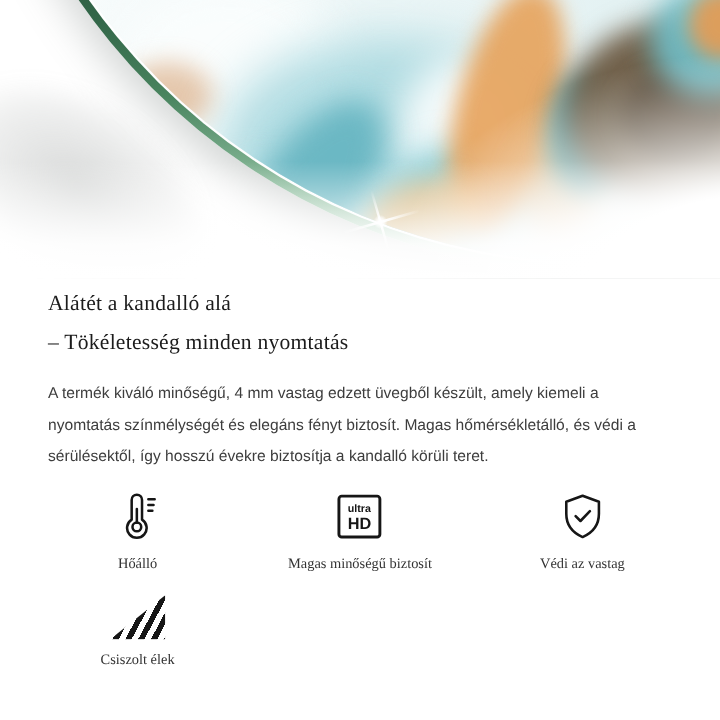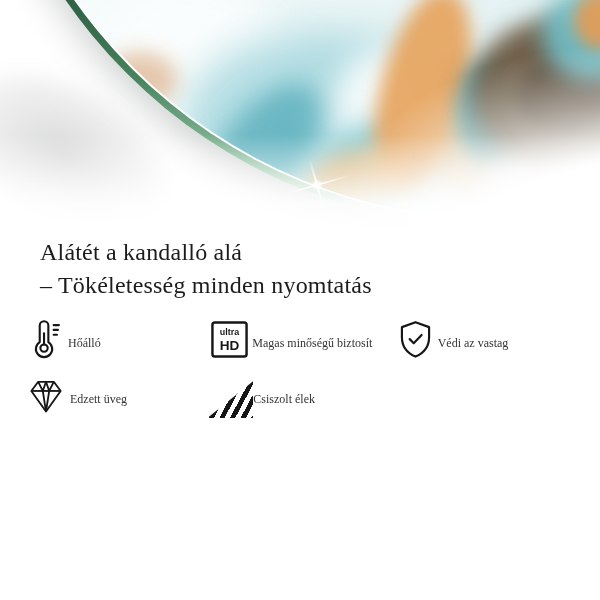--- a/index.html
+++ b/index.html
@@ -41,26 +41,26 @@
   .sparkle{position:absolute;left:317px;top:185px;width:0;height:0;transform:rotate(-16deg);}
   .sparkle .ray-h{position:absolute;left:-34px;top:-1px;width:68px;height:2px;
       background:linear-gradient(90deg,rgba(255,255,255,0),rgba(255,255,255,0.95) 42% 58%,rgba(255,255,255,0));}
   .sparkle .ray-v{position:absolute;left:-1px;top:-27px;width:2px;height:56px;
       background:linear-gradient(180deg,rgba(255,255,255,0),rgba(255,255,255,0.95) 42% 58%,rgba(255,255,255,0));}
   .sparkle .core{position:absolute;left:-6px;top:-6px;width:12px;height:12px;border-radius:50%;
       background:radial-gradient(circle,#fff 15%,rgba(255,255,255,0.7) 40%,rgba(255,255,255,0) 70%);}
 
   
   .title{margin:4px 40px 0;font-family:"Liberation Serif","DejaVu Serif",serif;
-      font-weight:400;font-size:24px;line-height:33px;color:#1c1c1c;letter-spacing:0.2px;}
+      font-weight:400;font-size:18px;line-height:33px;color:#1c1c1c;letter-spacing:0.2px;}
   .desc{margin:13px 38px 0 40px;max-width:516px;font-size:13px;line-height:26px;color:#3d3d3d;}
 
   
   .features{margin:14px 22px 0;display:grid;grid-template-columns:1fr 1fr 1fr;row-gap:10px;}
-  .feature{display:flex;align-items:center;}
+  .feature{display:flex;flex-direction:column;align-items:center;}
   .icon-box{height:46px;display:flex;align-items:flex-end;justify-content:center;}
   .feature-label{margin-top:9px;font-size:12px;line-height:15px;color:#333;text-align:center;font-family:Liberation Serif, serif;}
   .icon-svg{display:block;}
   svg text{font-family:"Liberation Sans","DejaVu Sans",sans-serif;}
   .stripes{width:46px;height:37px;clip-path:polygon(0 100%,100% 0,100% 100%);
       background:repeating-linear-gradient(118deg,#161616 0 4.6px,#ffffff 4.6px 9.4px);}
 </style>
 </head>
 <body>
 
@@ -94,20 +94,21 @@
         <i class="ray-v"></i>
         <i class="core"></i>
     </div>
   </div>
 
   <h1 class="title">
     <span>Alátét a kandalló alá</span><br>
     <span>– Tökéletesség minden nyomtatás</span>
   </h1>
 
+  <p class="desc">A termék kiváló minőségű, 4 mm vastag edzett üvegből készült, amely kiemeli a nyomtatás színmélységét és elegáns fényt biztosít. Magas hőmérsékletálló, és védi a sérülésektől, így hosszú évekre biztosítja a kandalló körüli teret.</p>
 
   <div class="features">
 
     <div class="feature">
       <div class="icon-box">
         <svg class="icon-svg" width="46" height="46" viewBox="0 0 48 48" fill="none" stroke="#161616" stroke-width="2.2" stroke-linecap="round">
           <path d="M18.5 27.2 V10 a4.5 4.5 0 0 1 9 0 v17.2 a8.5 8.5 0 1 1 -9 0 Z" stroke-linejoin="round"></path>
           <circle cx="23" cy="33.5" r="3.8"></circle>
           <line x1="23" y1="18" x2="23" y2="29.8"></line>
           <path d="M33 9.5 h5.5 M33 14.5 h4.5 M33 19.5 h3.5"></path>
@@ -130,31 +131,20 @@
     <div class="feature">
       <div class="icon-box">
         <svg class="icon-svg" width="45" height="45" viewBox="0 0 48 48" fill="none" stroke="#161616" stroke-width="2.3" stroke-linecap="round" stroke-linejoin="round">
           <path d="M24 5.5 L38.5 10.8 V21.5 C38.5 31.8 32.3 38.6 24 42.2 C15.7 38.6 9.5 31.8 9.5 21.5 V10.8 Z"></path>
           <path d="M17.8 23.6 l4.3 4.3 L30.5 19.2"></path>
         </svg>
       </div>
       <div class="feature-label">Védi az vastag</div>
     </div>
 
-    <div class="feature">
-      <div class="icon-box">
-        <svg class="icon-svg" width="48" height="44" viewBox="0 0 48 48" fill="none" stroke="#161616" stroke-width="2" stroke-linejoin="round">
-          <path d="M8 18.5 L15.5 8.5 H32.5 L40 18.5 L24 41 Z"></path>
-          <path d="M8 18.5 H40"></path>
-          <path d="M15.5 8.5 L20.5 18.5 M32.5 8.5 L27.5 18.5 M20.5 18.5 L24 8.5 L27.5 18.5"></path>
-          <path d="M20.5 18.5 L24 41 M27.5 18.5 L24 41"></path>
-        </svg>
-      </div>
-      <div class="feature-label">Edzett üveg</div>
-    </div>
 
     <div class="feature">
       <div class="icon-box">
         <div class="stripes"></div>
       </div>
       <div class="feature-label">Csiszolt élek</div>
     </div>
 
 
   </div>

